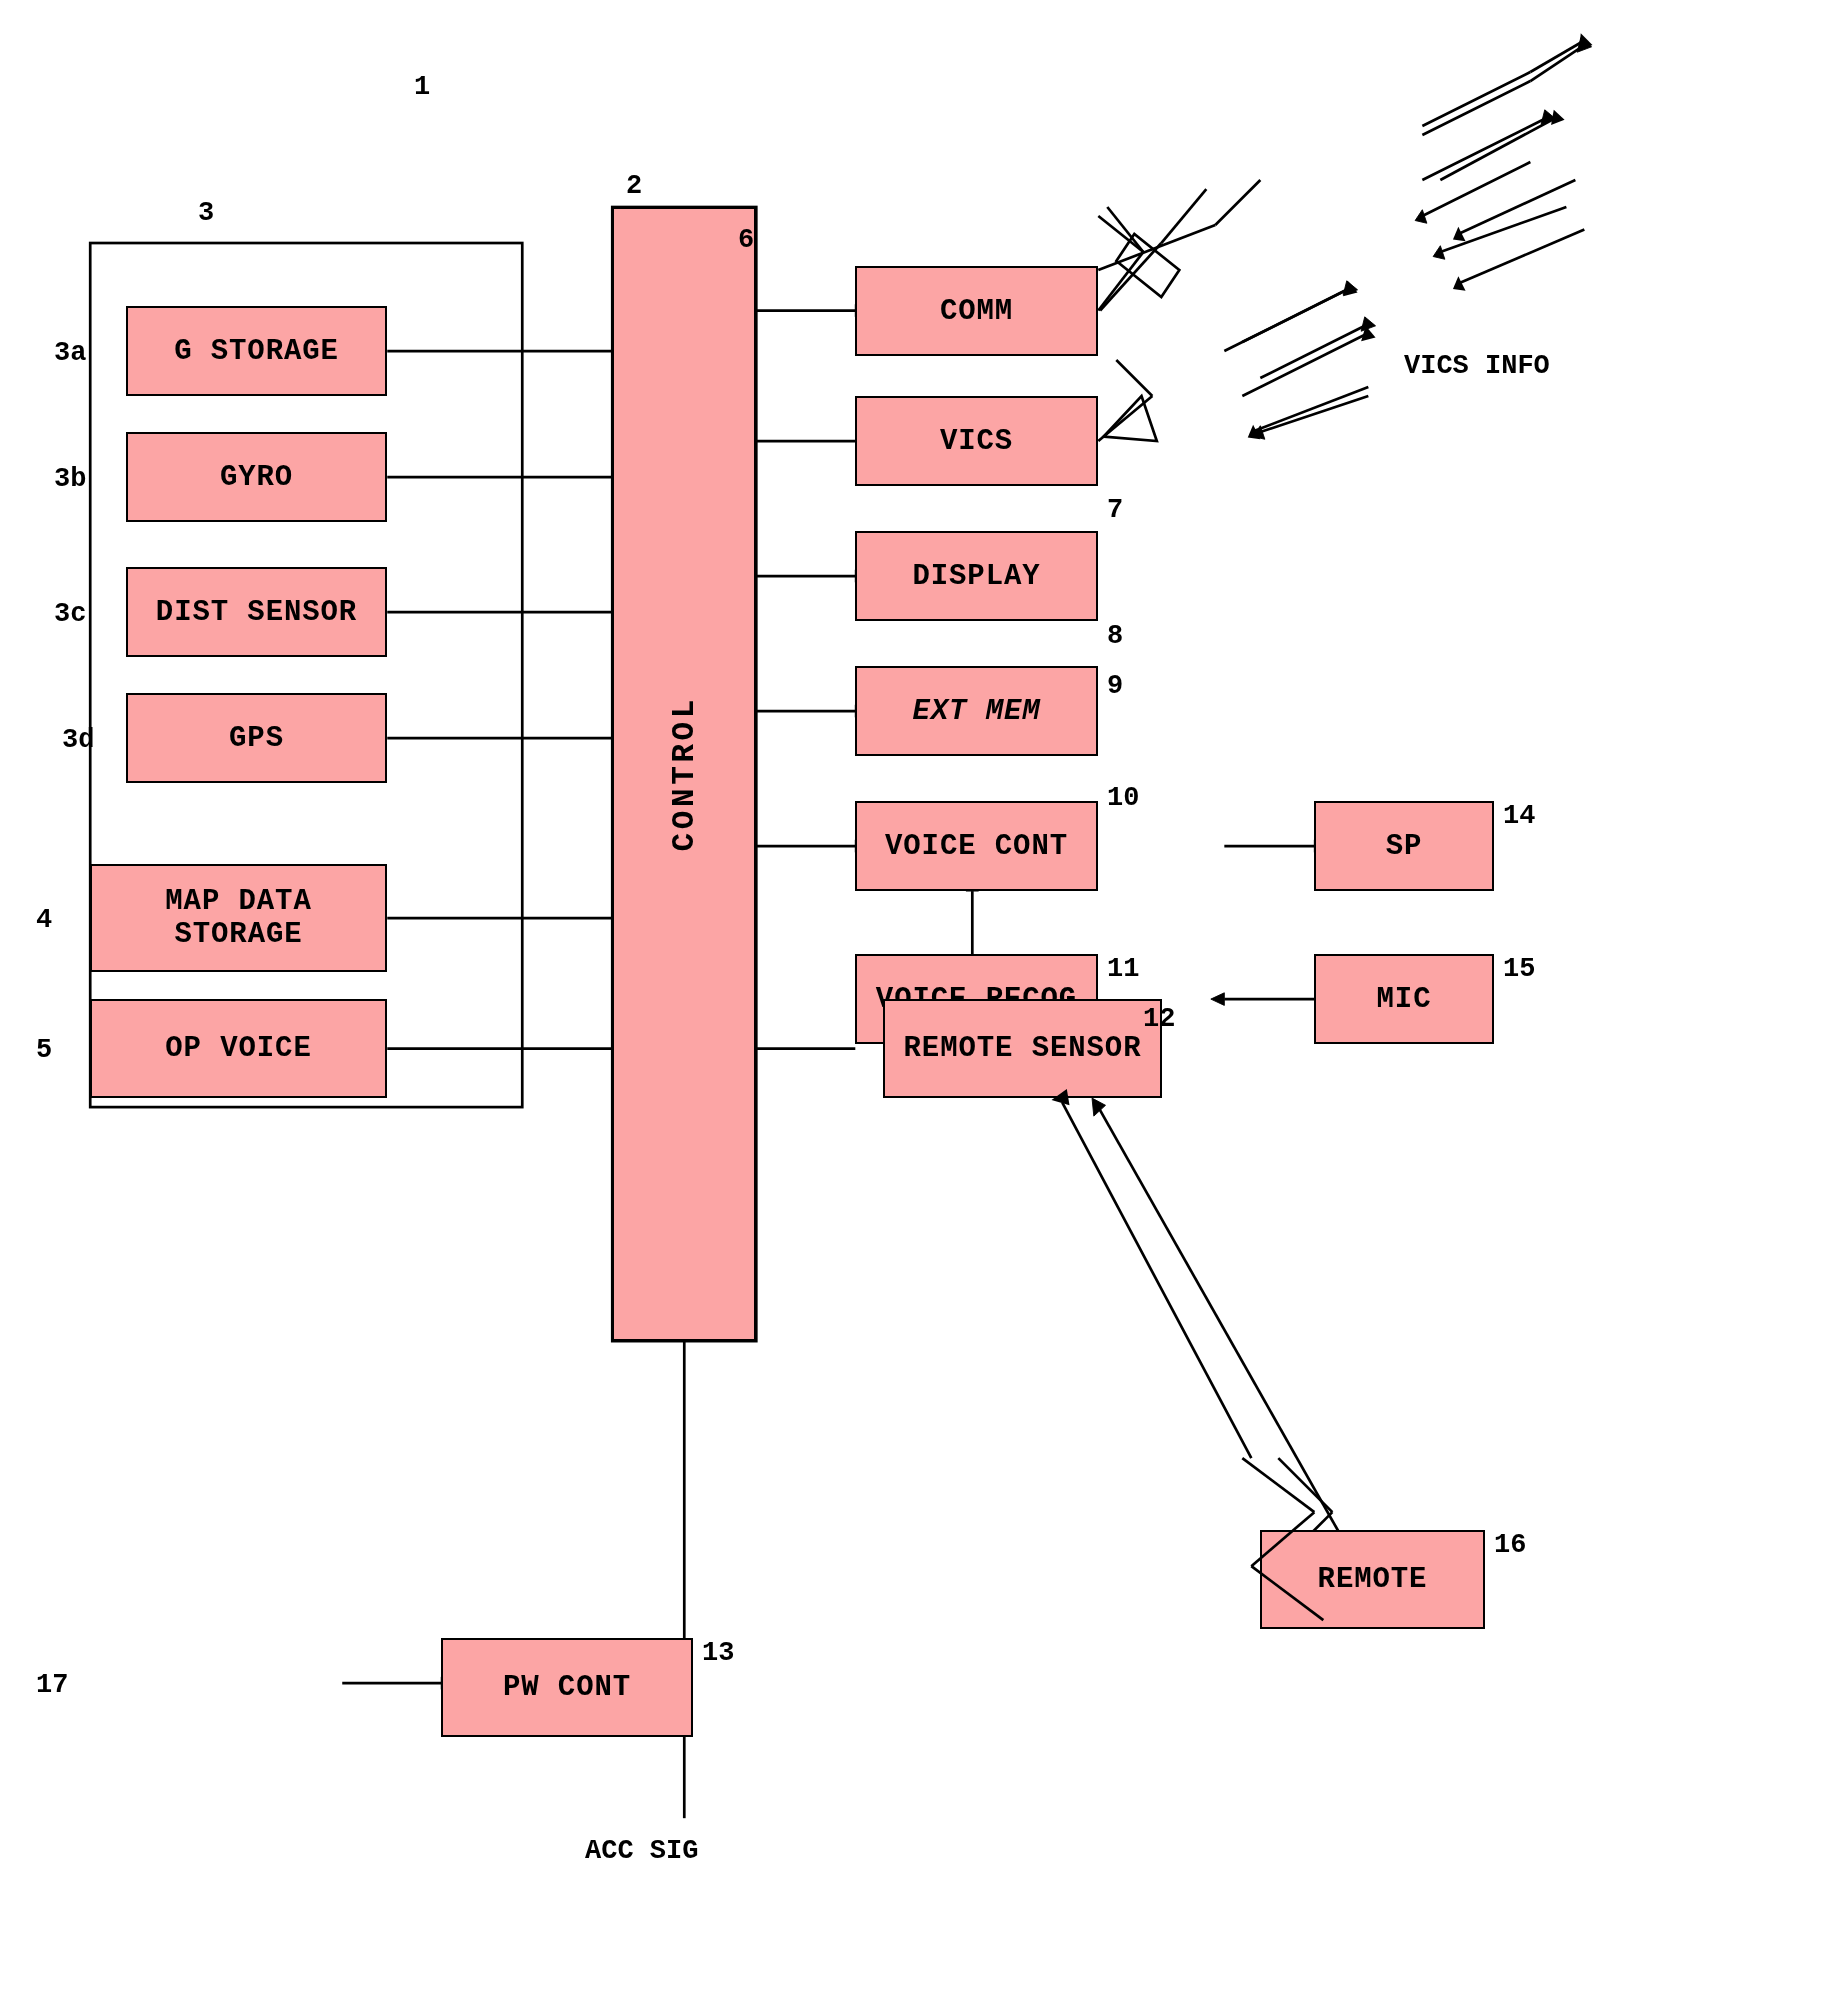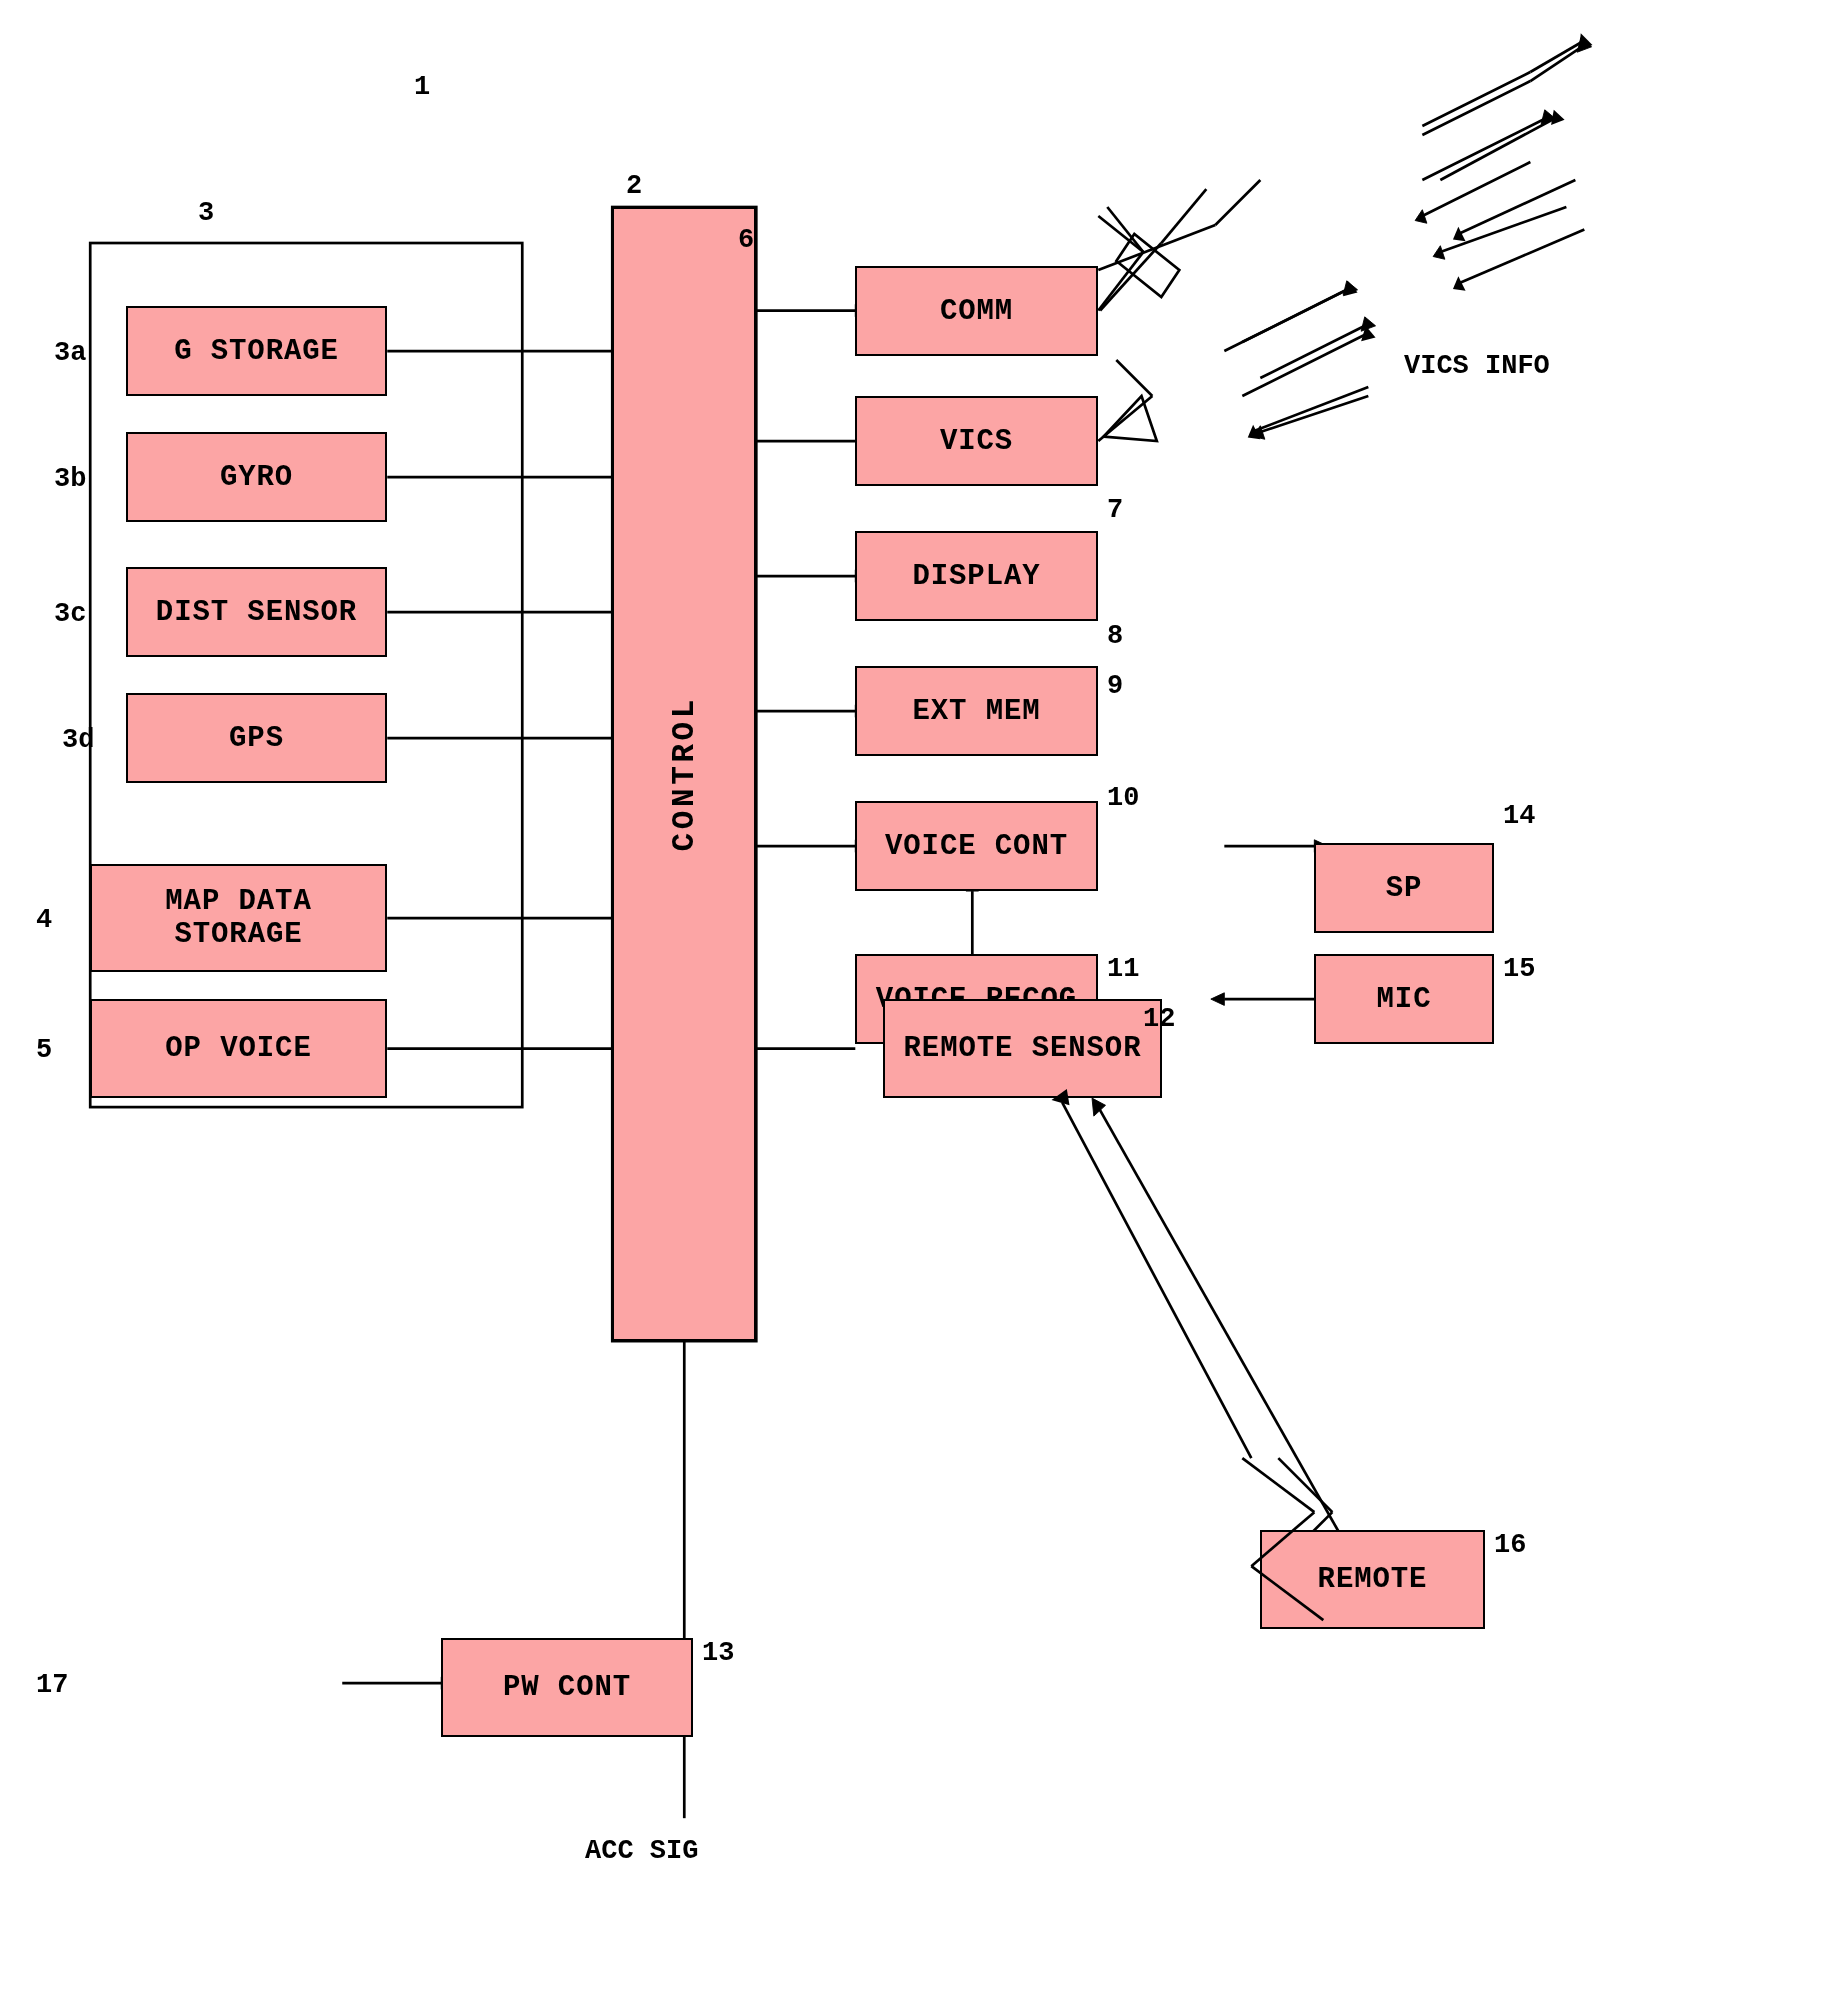--- a/index.html
+++ b/index.html
@@ -208,31 +208,31 @@
     <span>VICS</span>
   </div>
   <span class="label" style="top:495px; left:1107px;">7</span>
   <span class="label" style="top:351px; left:1404px;">VICS INFO</span>
 
   <div class="box" style="top:531px; left:855px; width:243px; height:90px;">
     <span>DISPLAY</span>
   </div>
   <span class="label" style="top:621px; left:1107px;">8</span>
 
-  <div class="box" style="top:666px; left:855px; width:243px; height:90px;">
+  <div class="box" style="top:666px; left:855px; width:243px; height:90px;font-style:italic;">
     <span>EXT MEM</span>
   </div>
   <span class="label" style="top:671px; left:1107px;">9</span>
 
   <div class="box" style="top:801px; left:855px; width:243px; height:90px;">
     <span>VOICE CONT</span>
   </div>
   <span class="label" style="top:783px; left:1107px;">10</span>
 
-  <div class="box" style="top:801px; left:1314px; width:180px; height:90px;margin-top:42px;">
+  <div class="box" style="top:801px; left:1314px; width:180px; height:90px;">
     <span>SP</span>
   </div>
   <span class="label" style="top:801px; left:1503px;">14</span>
 
   <div class="box" style="top:954px; left:855px; width:243px; height:90px;">
     <span>VOICE RECOG</span>
   </div>
   <span class="label" style="top:954px; left:1107px;">11</span>
 
   <div class="box" style="top:954px; left:1314px; width:180px; height:90px;">

